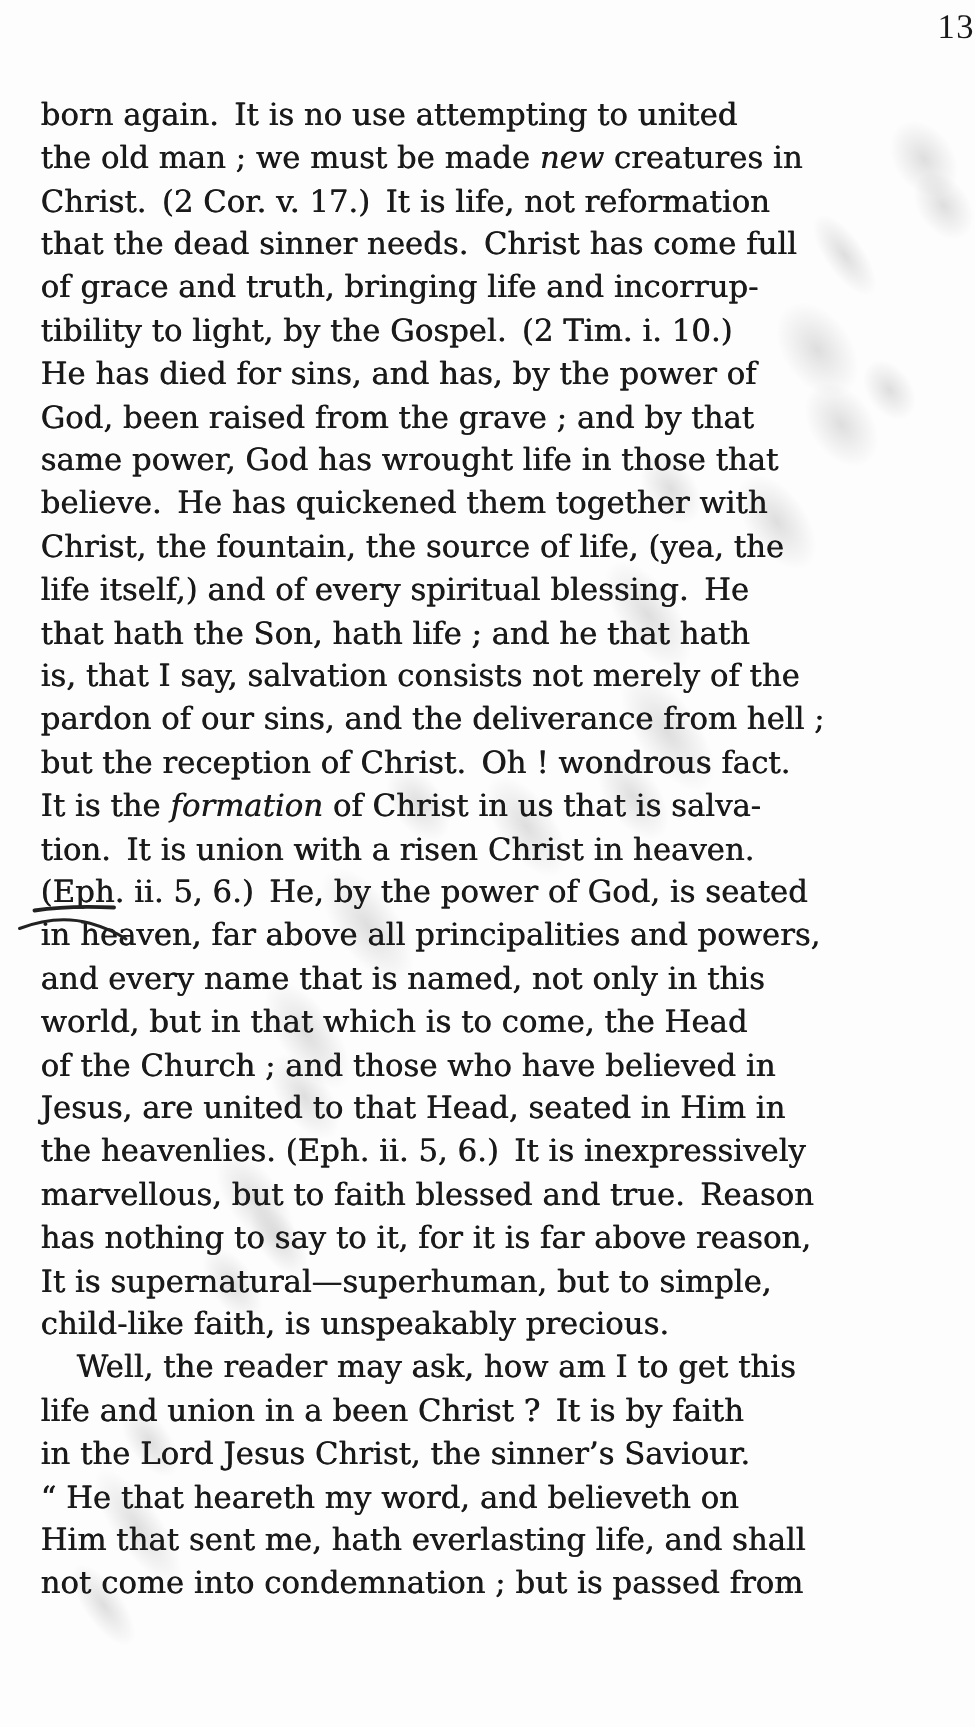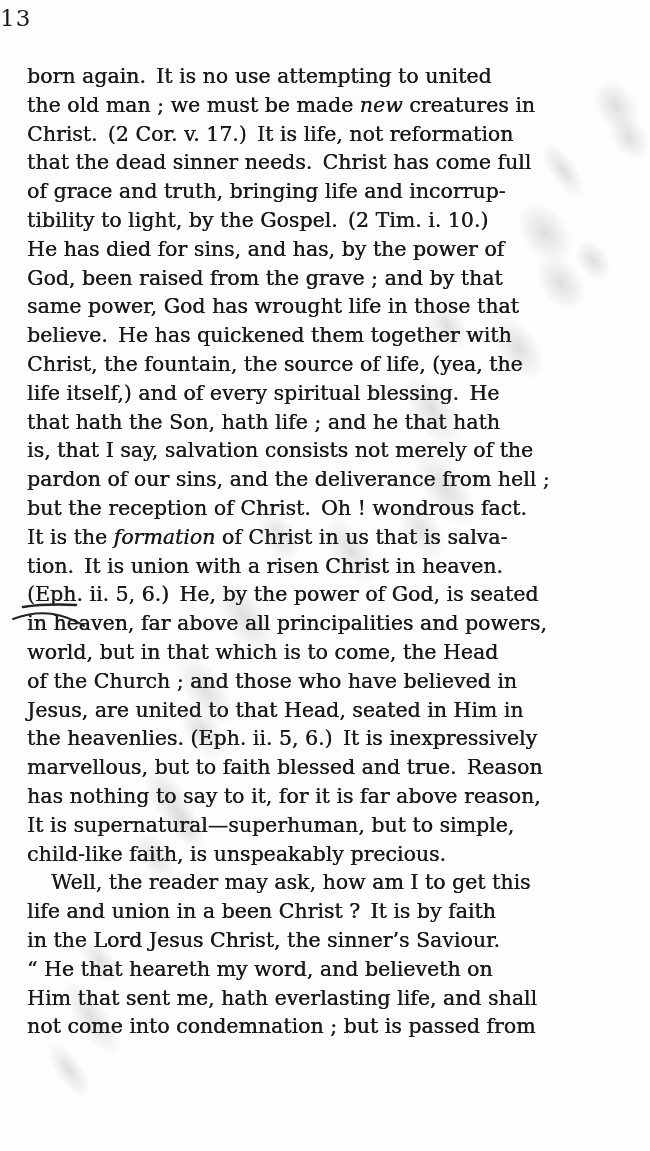--- a/index.html
+++ b/index.html
@@ -18,24 +18,25 @@
     height: 1151px;
     background: var(--paper);
     color: var(--ink);
     overflow: hidden;
   }
   .page-number {
     position: absolute;
     top: 5px;
     left: 0;
     width: 650px;
-    text-align: left;
+    text-align: right;
     font-size: 23px;
     letter-spacing: 1px;
     color: var(--ink);
+    font-family: Liberation Serif, serif;
   }
   .text-block {
     position: absolute;
     left: 27px;
     top: 62px;
     width: 594px;
   }
   .line {
     height: 28.8px;
     line-height: 28.8px;
@@ -109,20 +110,21 @@
       <div class="line"><span>Christ, the fountain, the source of life, (yea, the</span></div>
       <div class="line"><span>life itself,) and of every spiritual blessing. He</span></div>
       <div class="line"><span>that hath the Son, hath life ; and he that hath</span></div>
       <div class="line"><span>is, that I say, salvation consists not merely of the</span></div>
       <div class="line"><span>pardon of our sins, and the deliverance from hell ;</span></div>
       <div class="line"><span>but the reception of Christ. Oh ! wondrous fact.</span></div>
       <div class="line"><span>It is the </span><i>formation</i><span> of Christ in us that is salva-</span></div>
       <div class="line"><span>tion. It is union with a risen Christ in heaven.</span></div>
       <div class="line"><span>(Eph. ii. 5, 6.) He, by the power of God, is seated</span></div>
       <div class="line"><span>in heaven, far above all principalities and powers,</span></div>
+      <div class="line"><span>and every name that is named, not only in this</span></div>
       <div class="line"><span>world, but in that which is to come, the Head</span></div>
       <div class="line"><span>of the Church ; and those who have believed in</span></div>
       <div class="line"><span>Jesus, are united to that Head, seated in Him in</span></div>
       <div class="line"><span>the heavenlies. (Eph. ii. 5, 6.) It is inexpressively</span></div>
       <div class="line"><span>marvellous, but to faith blessed and true. Reason</span></div>
       <div class="line"><span>has nothing to say to it, for it is far above reason,</span></div>
       <div class="line"><span>It is supernatural—superhuman, but to simple,</span></div>
       <div class="line flush"><span>child-like faith, is unspeakably precious.</span></div>
       <div class="line indent"><span>Well, the reader may ask, how am I to get this</span></div>
       <div class="line"><span>life and union in a been Christ ? It is by faith</span></div>

